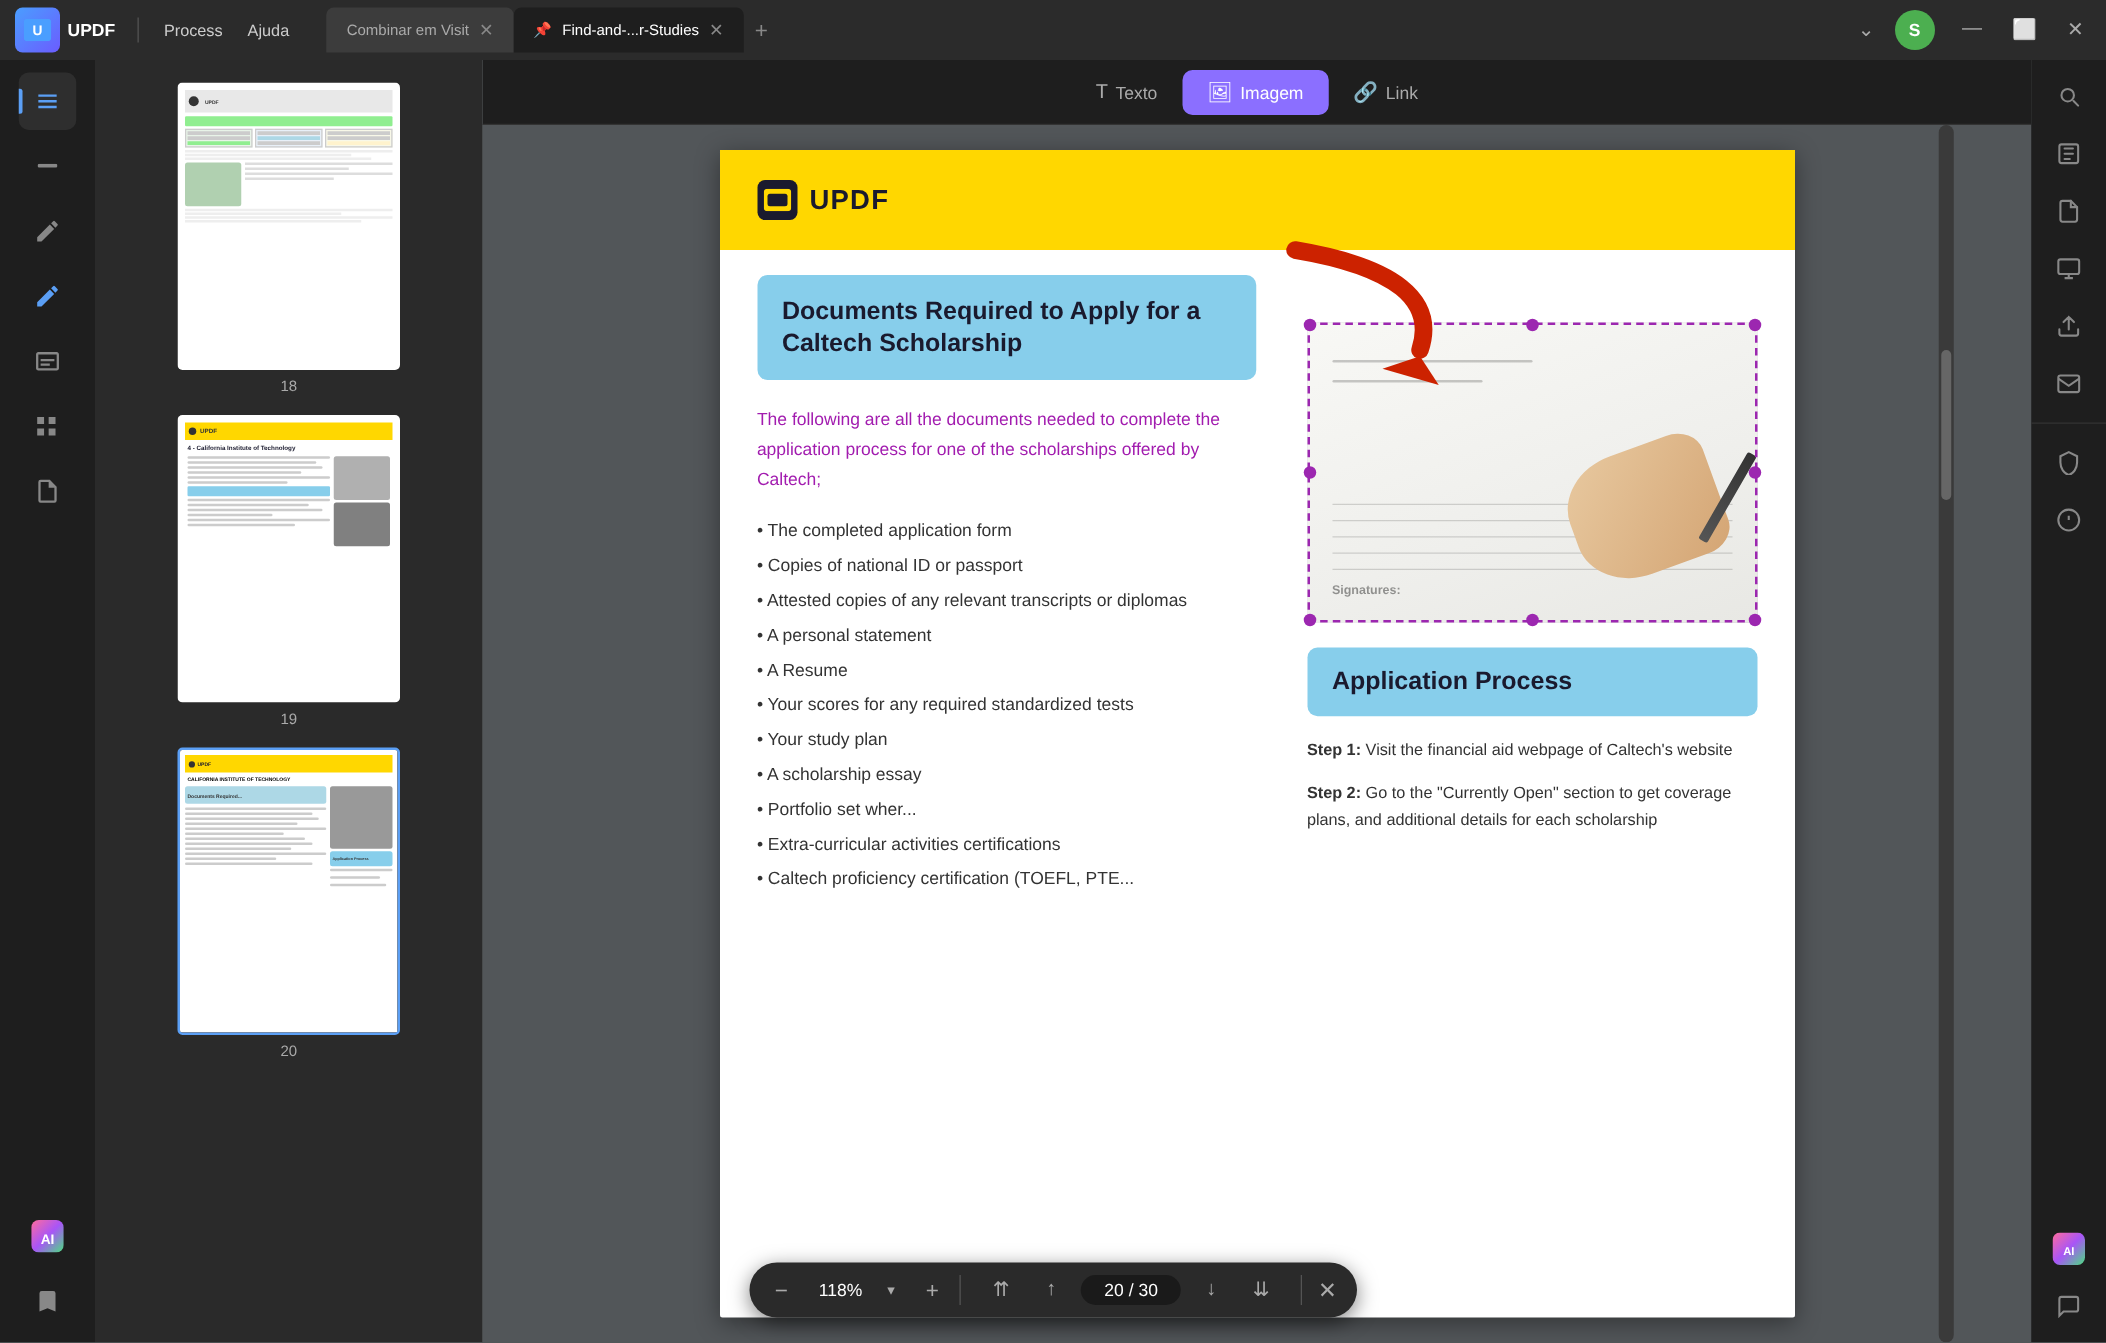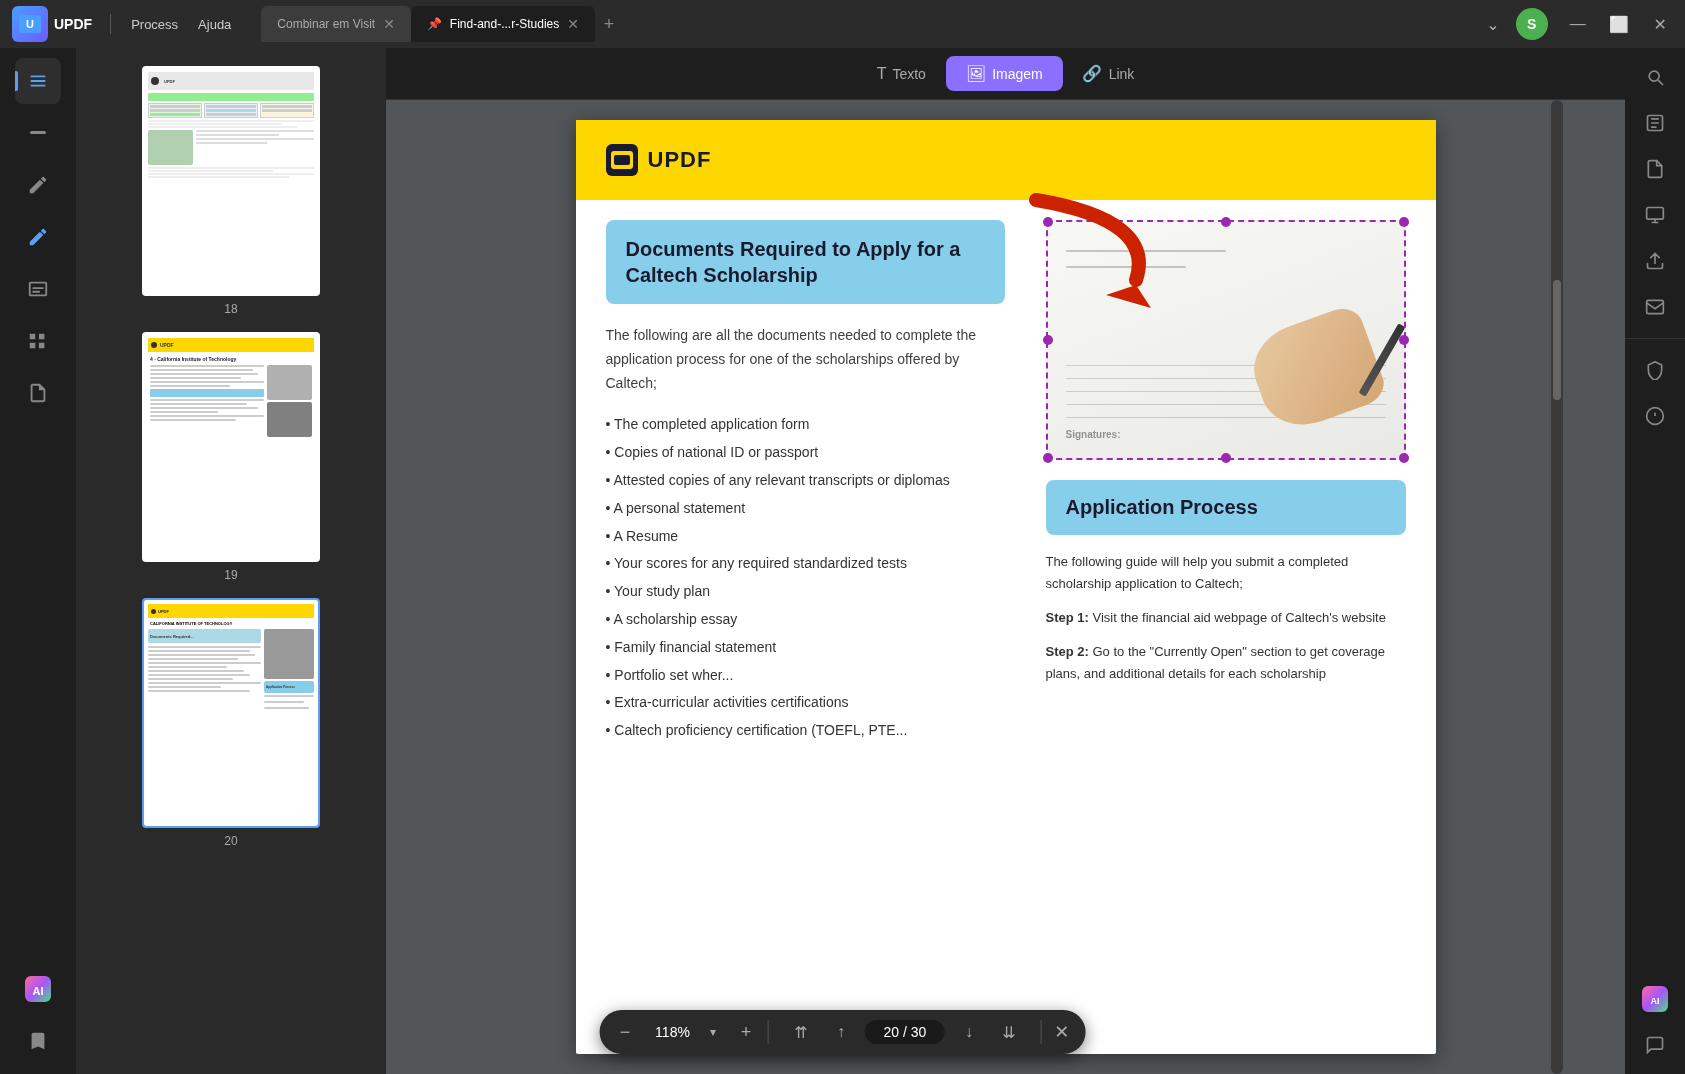--- a/index.html
+++ b/index.html
@@ -314,20 +314,21 @@
       font-size: 22px;
       color: #1a1a2e;
       letter-spacing: 1px;
     }
 
     
     .page-body {
       display: flex;
       padding: 20px 30px;
       gap: 41px;
+      align-items: center;
     }
     .page-left {
       flex: 1;
     }
     .page-right {
       width: 360px;
       flex-shrink: 0;
     }
 
     
@@ -340,21 +341,21 @@
     .blue-title-text {
       font-size: 20px;
       font-weight: 700;
       color: #1a1a2e;
       line-height: 1.3;
     }
 
     
     .body-text {
       font-size: 14px;
-      color: #404040;
+      color: #a21caf;
       line-height: 1.7;
       margin-bottom: 16px;
     }
 
     
     .bullet-list {
       list-style: none;
       margin: 0;
       padding: 0;
     }
@@ -850,21 +851,20 @@
 
             <ul class="bullet-list">
               <li>The completed application form</li>
               <li>Copies of national ID or passport</li>
               <li>Attested copies of any relevant transcripts or diplomas</li>
               <li>A personal statement</li>
               <li>A Resume</li>
               <li>Your scores for any required standardized tests</li>
               <li>Your study plan</li>
               <li>A scholarship essay</li>
-              <li>Family financial statement</li>
               <li>Portfolio set wher...</li>
               <li>Extra-curricular activities certifications</li>
               <li>Caltech proficiency certification (TOEFL, PTE...</li>
             </ul>
           </div>
 
           <div class="page-right">
 
             <div class="image-selection-container">
               <div class="selected-image">
@@ -898,21 +898,20 @@
                 <div class="handle bl"></div>
                 <div class="handle bm"></div>
                 <div class="handle br"></div>
               </div>
             </div>
 
             <div class="app-process-box">
               <div class="app-process-text">Application Process</div>
             </div>
 
-            <p class="right-body-text">The following guide will help you submit a completed scholarship application to Caltech;</p>
 
             <p class="right-body-text">
               <strong>Step 1:</strong>
               <span> Visit the financial aid webpage of Caltech's website</span>
             </p>
 
             <p class="right-body-text">
               <strong>Step 2:</strong>
               <span> Go to the "Currently Open" section to get coverage plans, and additional details for each scholarship</span>
             </p>

